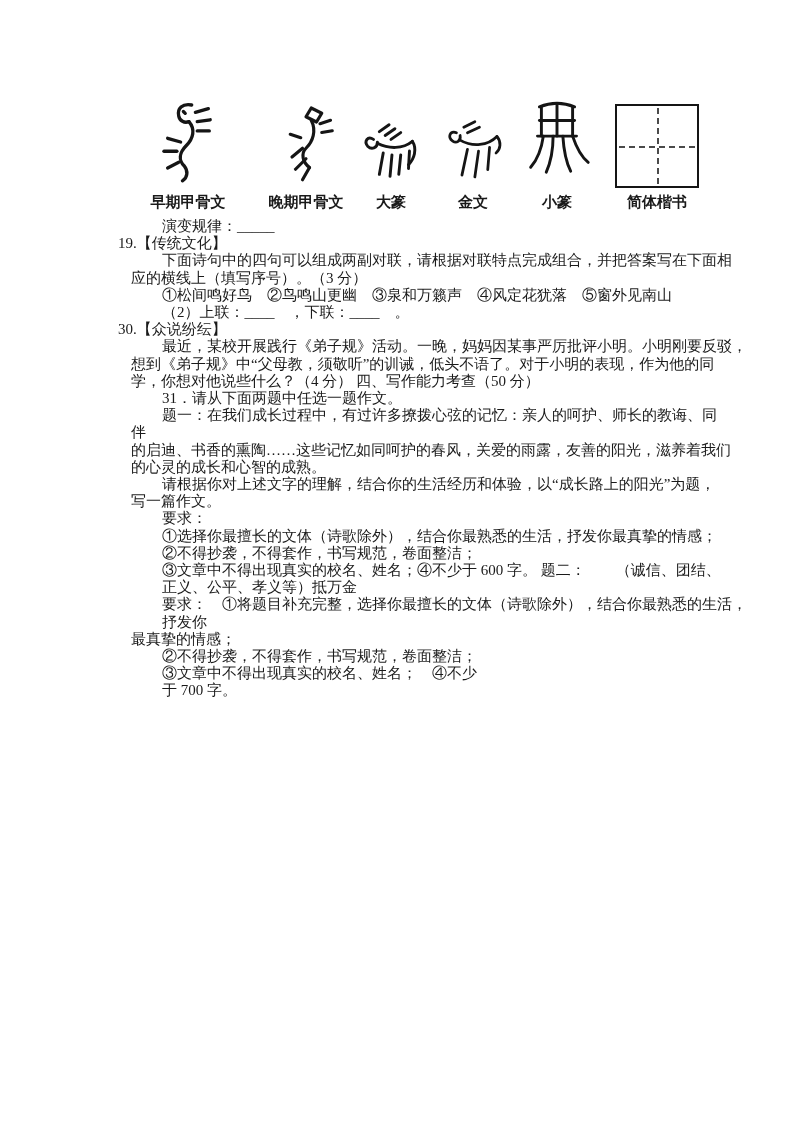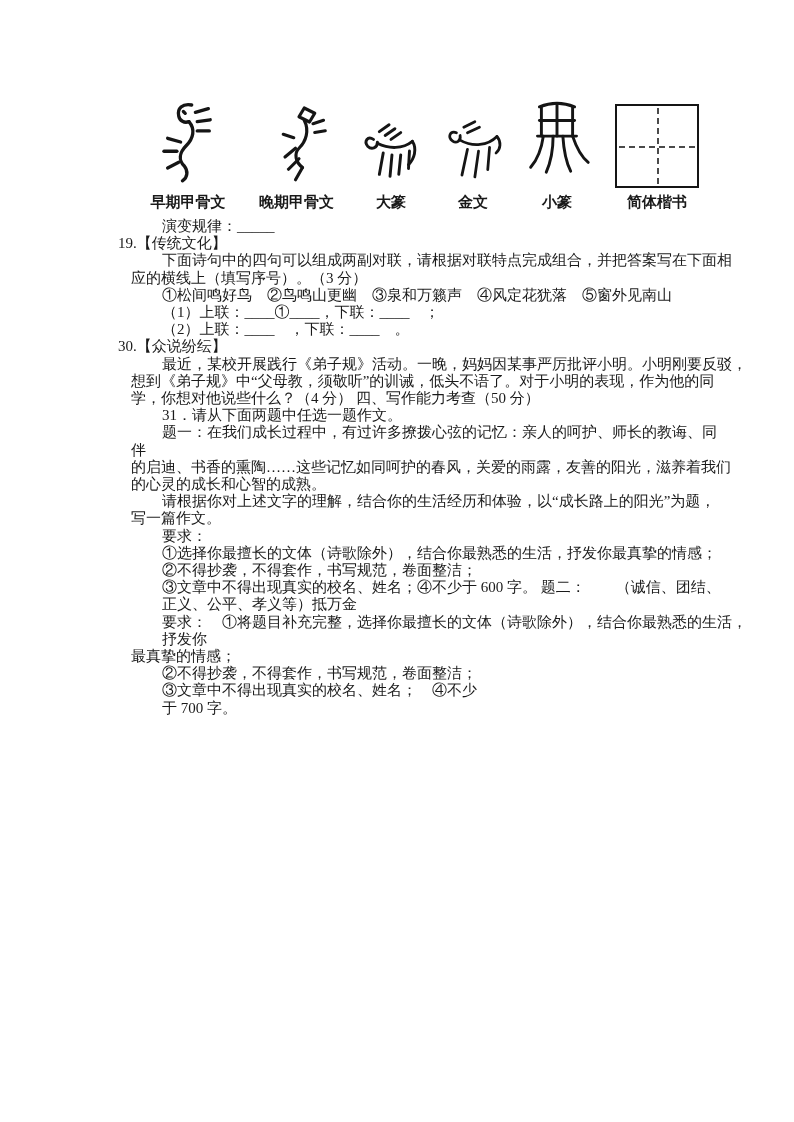--- a/index.html
+++ b/index.html
@@ -48,21 +48,21 @@
           <path d="M50,24 L64,22"></path>
           <path d="M50,34 L63,34"></path>
         <path d="M32,46 L18,42"></path>
           <path d="M28,56 L14,56"></path>
           <path d="M30,68 L18,74"></path>
         <path d="M35,13 L37,15"></path>
       </svg>
       <div class="fig-label">早期甲骨文</div>
     </div>
 
-    <div class="fig-cell" style="left:117px;width:86px;align-items:flex-end;">
+    <div class="fig-cell" style="left:132px;width:86px;">
       <svg class="glyph stroke-bold" width="70" height="90" viewBox="0 0 80 92" aria-hidden="true">
         <path d="M46,6 L58,12 L52,22 L40,16 Z"></path>
         <path d="M46,20 C52,32 48,44 40,52 C34,58 36,68 44,74"></path>
         <path d="M56,24 L68,20"></path>
           <path d="M58,34 L70,32"></path>
         <path d="M34,40 L22,36"></path>
         <path d="M36,52 L24,62"></path>
           <path d="M40,64 L28,76"></path>
           <path d="M44,74 L36,88"></path>
       </svg>
@@ -124,21 +124,20 @@
     </div>
 
   </div>
 
   <div class="text-body">
       <div class="line ind-para">演变规律：_____</div>
       <div class="line ind-hang">19.【传统文化】</div>
       <div class="line ind-para">下面诗句中的四句可以组成两副对联，请根据对联特点完成组合，并把答案写在下面相</div>
       <div class="line ind-none">应的横线上（填写序号）。（3 分）</div>
       <div class="line ind-para">①松间鸣好鸟　②鸟鸣山更幽　③泉和万籁声　④风定花犹落　⑤窗外见南山</div>
-      <div class="line ind-para">（1）上联：____①____，下联：____　；</div>
       <div class="line ind-para">（2）上联：____　，下联：____　。</div>
       <div class="line ind-hang">30.【众说纷纭】</div>
       <div class="line ind-para">最近，某校开展践行《弟子规》活动。一晚，妈妈因某事严厉批评小明。小明刚要反驳，</div>
       <div class="line ind-none">想到《弟子规》中“父母教，须敬听”的训诫，低头不语了。对于小明的表现，作为他的同</div>
       <div class="line ind-none">学，你想对他说些什么？（4 分） 四、写作能力考查（50 分）</div>
       <div class="line ind-para">31．请从下面两题中任选一题作文。</div>
       <div class="line ind-para">题一：在我们成长过程中，有过许多撩拨心弦的记忆：亲人的呵护、师长的教诲、同</div>
       <div class="line ind-none">伴</div>
       <div class="line ind-none">的启迪、书香的熏陶……这些记忆如同呵护的春风，关爱的雨露，友善的阳光，滋养着我们</div>
       <div class="line ind-none">的心灵的成长和心智的成熟。</div>

